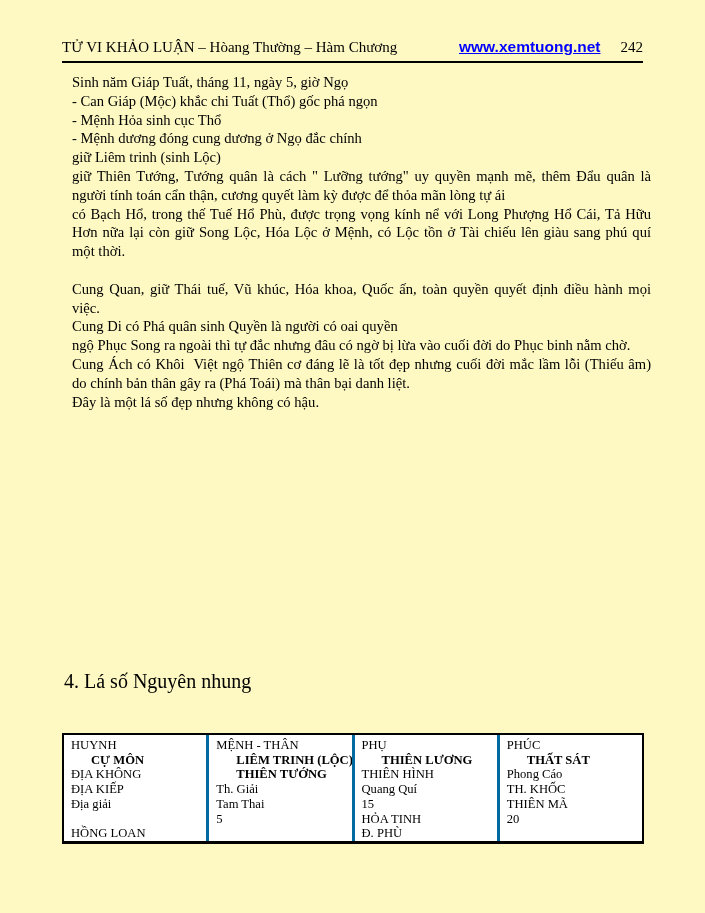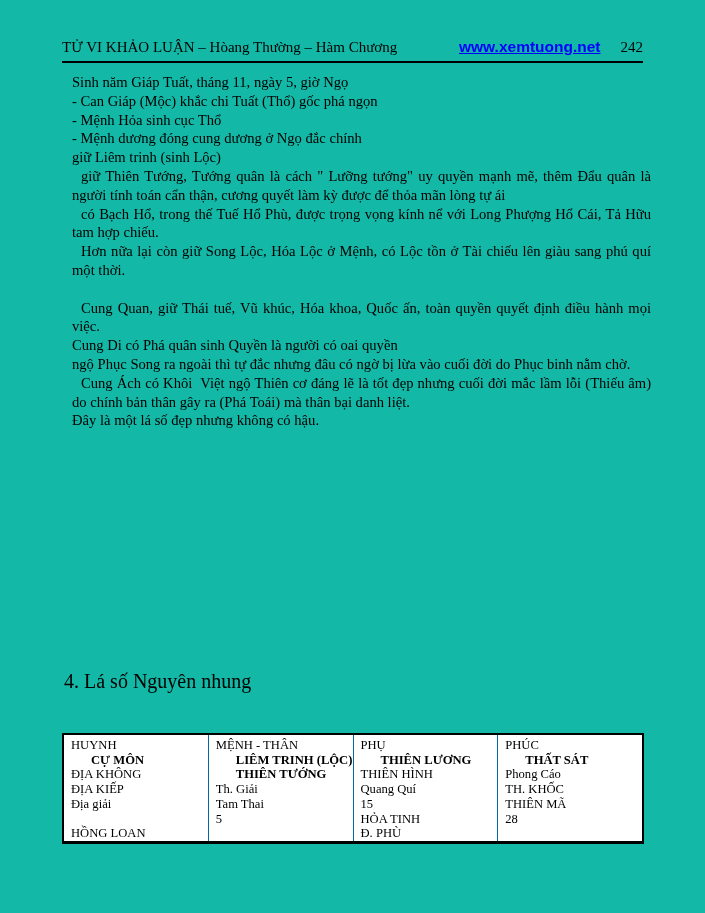--- a/index.html
+++ b/index.html
@@ -1,20 +1,20 @@
 <!DOCTYPE html>
 <html><head>
 <meta charset="utf-8">
 <style>
   html, body { margin: 0; padding: 0; background: #ffffff; }
   .page {
     position: relative;
     width: 705px;
     height: 913px;
-    background: #14b8a6;
+    background: #fef9c3;
     color: #000000;
     font-family: "Liberation Serif", serif;
     overflow: hidden;
   }
   
   .header {
     position: absolute;
     left: 62px;
     top: 38px;
     width: 581px;
@@ -51,21 +51,20 @@
     font-size: 14.6px;
   }
   .body-line {
     line-height: 18.8px;
     min-height: 18.8px;
     white-space: pre-wrap;
   }
   .body-line.j {
     text-align: justify;
     text-align-last: justify;
-    margin-left: 9px;
   }
   
   .section-heading {
     position: absolute;
     left: 64px;
     top: 670px;
     font-size: 20px;
     white-space: pre;
   }
   
@@ -76,21 +75,21 @@
     width: 582px;
     height: 111px;
     border: 2px solid #000000;
     border-bottom-width: 3px;
     box-sizing: border-box;
     display: flex;
     background: #ffffff;
   }
   .table-col {
     flex: 1 1 0;
-    border-right: 1px solid #0369a1;
+    border-right: 3px solid #0369a1;
     padding: 3px 6px 2px 7px;
     font-size: 12.6px;
     overflow: hidden;
   }
   .table-col:last-child { border-right: none; }
   .cell-row {
     line-height: 14.7px;
     min-height: 14.7px;
     white-space: pre;
   }
@@ -113,21 +112,20 @@
 
   <div class="body-text" id="body-text">
       <div class="body-line">Sinh năm Giáp Tuất, tháng 11, ngày 5, giờ Ngọ</div>
       <div class="body-line">- Can Giáp (Mộc) khắc chi Tuất (Thổ) gốc phá ngọn</div>
       <div class="body-line">- Mệnh Hỏa sinh cục Thổ</div>
       <div class="body-line">- Mệnh dương đóng cung dương ở Ngọ đắc chính</div>
       <div class="body-line">giữ Liêm trinh (sinh Lộc)</div>
       <div class="body-line j">giữ Thiên Tướng, Tướng quân là cách " Lưỡng tướng" uy quyền mạnh mẽ, thêm Đẩu quân là</div>
       <div class="body-line">người tính toán cẩn thận, cương quyết làm kỳ được để thỏa mãn lòng tự ái</div>
       <div class="body-line j">có Bạch Hổ, trong thế Tuế Hổ Phù, được trọng vọng kính nể với Long Phượng Hổ Cái, Tả Hữu</div>
-      <div class="body-line">tam hợp chiếu.</div>
       <div class="body-line j">Hơn nữa lại còn giữ Song Lộc, Hóa Lộc ở Mệnh, có Lộc tồn ở Tài chiếu lên giàu sang phú quí</div>
       <div class="body-line">một thời.</div>
       <div class="body-line"></div>
       <div class="body-line j">Cung Quan, giữ Thái tuế, Vũ khúc, Hóa khoa, Quốc ấn, toàn quyền quyết định điều hành mọi</div>
       <div class="body-line">việc.</div>
       <div class="body-line">Cung Di có Phá quân sinh Quyền là người có oai quyền</div>
       <div class="body-line">ngộ Phục Song ra ngoài thì tự đắc nhưng đâu có ngờ bị lừa vào cuối đời do Phục binh nằm chờ.</div>
       <div class="body-line j">Cung Ách có Khôi  Việt ngộ Thiên cơ đáng lẽ là tốt đẹp nhưng cuối đời mắc lầm lỗi (Thiếu âm)</div>
       <div class="body-line">do chính bản thân gây ra (Phá Toái) mà thân bại danh liệt.</div>
       <div class="body-line">Đây là một lá số đẹp nhưng không có hậu.</div>
@@ -161,17 +159,17 @@
         <div class="cell-row">15</div>
         <div class="cell-row">HỎA TINH</div>
         <div class="cell-row">Đ. PHÙ</div>
       </div>
       <div class="table-col">
         <div class="cell-row">PHÚC</div>
         <div class="cell-row b">THẤT SÁT</div>
         <div class="cell-row">Phong Cáo</div>
         <div class="cell-row">TH. KHỐC</div>
         <div class="cell-row">THIÊN MÃ</div>
-        <div class="cell-row">28</div>
+        <div class="cell-row">20</div>
       </div>
     </div>
 
 </div>
 
 </body></html>

